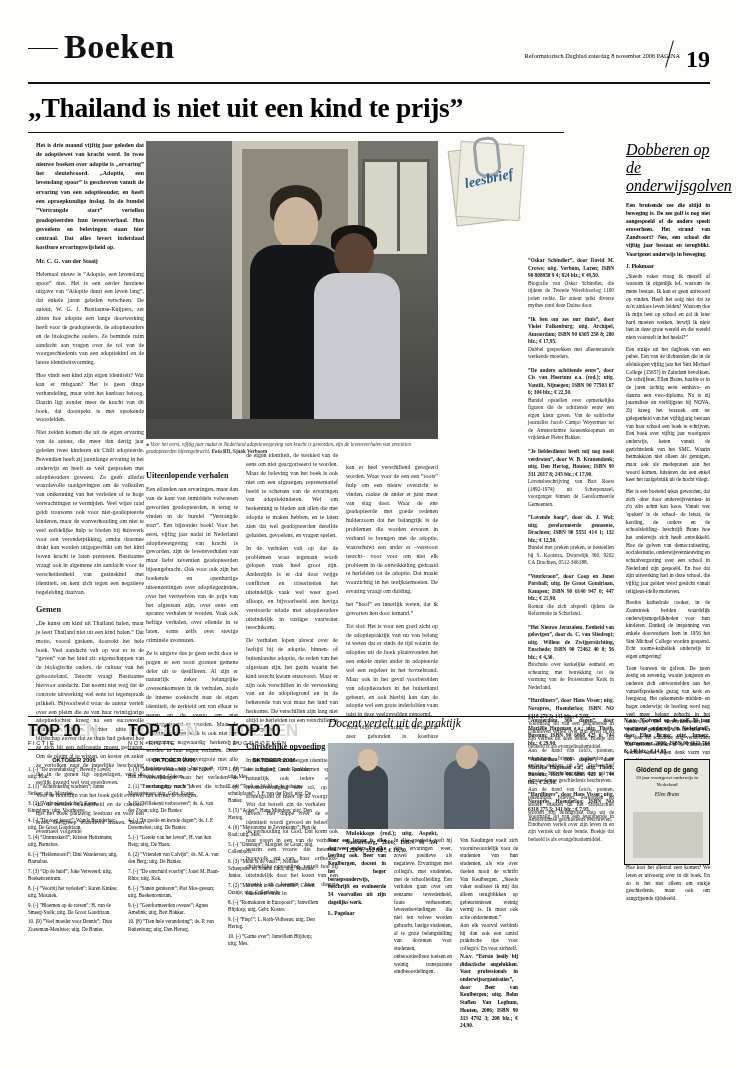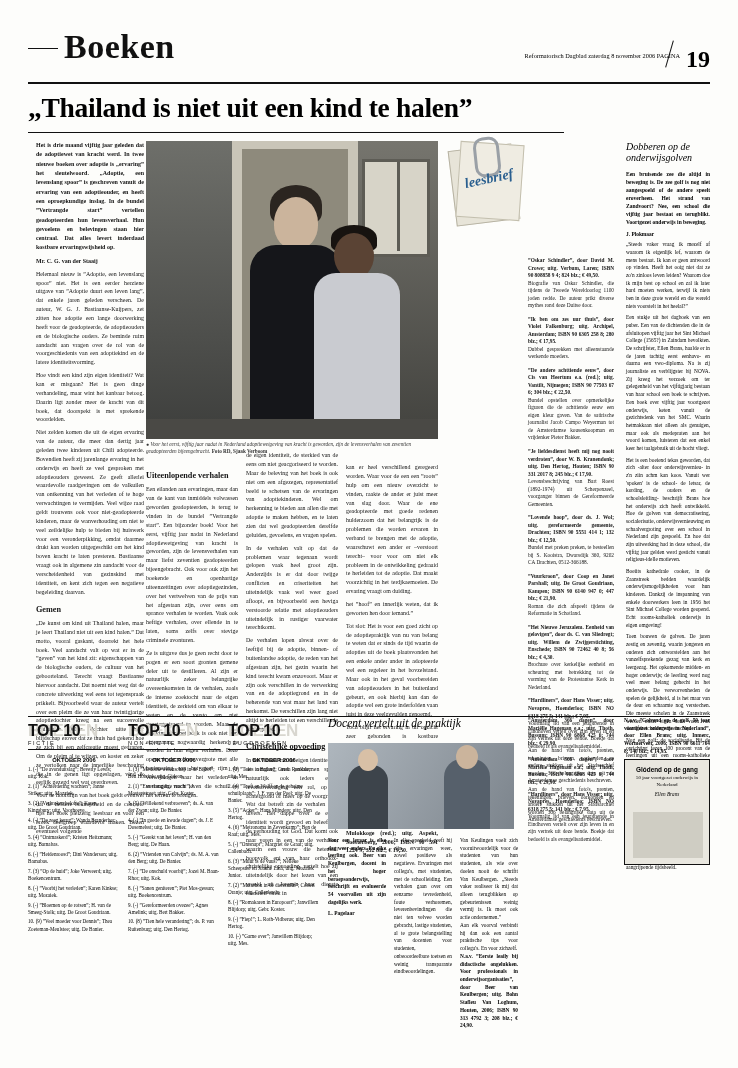--- a/index.html
+++ b/index.html
@@ -47,21 +47,21 @@
   .photocap{position:absolute;left:118px;top:300px;width:292px;font-size:5.2px;line-height:1.4;font-style:italic;color:#333;}
 
   
   .rail{position:absolute;right:0;top:0;width:86px;}
   .rail .t{font-size:5.3px;line-height:1.42;color:#141414;text-align:justify;}
   .rail .bold{font-weight:bold;}
   .rail .blk{margin-bottom:6px;}
 
   
   .farcol{position:absolute;right:0;top:0;width:84px;}
-  .farhead{font-style:italic;font-size:10px;line-height:1.12;font-weight:normal;margin-bottom:6px;}
+  .farhead{font-style:italic;font-size:16px;line-height:1.12;font-weight:normal;margin-bottom:6px;text-decoration:underline;}
   .farlead{font-weight:bold;font-size:5.5px;line-height:1.48;text-align:justify;}
   .farbyline{font-weight:bold;font-size:5.4px;margin:5px 0 4px;}
   .fartext{font-size:5.3px;line-height:1.45;text-align:justify;}
   .fartext p{margin:0 0 4px;}
 
   
   .clip{position:absolute;left:416px;top:-4px;width:84px;height:92px;}
   .clip .paper{position:absolute;left:8px;top:10px;width:62px;height:74px;background:#e7e4d8;border:1px solid #b6b2a2;transform:rotate(-7deg);}
   .clip .paper2{position:absolute;left:14px;top:6px;width:62px;height:74px;background:#efece2;border:1px solid #c3bfae;transform:rotate(4deg);}
   .clip .clipshape{position:absolute;left:30px;top:0px;width:20px;height:34px;border:3px solid #9aa0a6;border-radius:10px;transform:rotate(-6deg);}
@@ -101,21 +101,21 @@
     <div class="slash"></div>
     <div class="pagenum">19</div>
     <div class="metarow">
       <span class="paper">Reformatorisch Dagblad</span>
       <span class="date">zaterdag 8 november 2006</span>
       <span class="date">PAGINA</span>
     </div>
   </div>
 
   <div class="headzone" style="width:536px;">
-    <div class="headline">„Thailand is niet uit een kind te halen”</div>
+    <div class="headline">„Thailand is niet uit een kind te prijs”</div>
     <div class="headrule"></div>
   </div>
 
   <div class="body-area" style="height:660px;">
 
     <div class="col" style="left:8px;width:108px;">
       <p class="lead">Het is drie maand vijftig jaar geleden dat de adoptiewet van kracht werd. In twee nieuwe boeken over adoptie is „ervaring” het sleutelwoord. „Adoptie, een levenslang spoor” is geschreven vanuit de ervaring van een adoptieouder, en heeft een oproepkundige inslag. In de bundel ”Vertrangde start” vertellen geadopteerden hun levensverhaal. Hun gevoelens en belevingen staan hier centraal. Dat alles levert inderdaad kostbare ervaringswijsheid op.</p>
       <p class="byline">Mr. C. G. van der Staaij</p>
       <p>Helemaal nieuw is ”Adoptie, een levenslang spoor” niet. Het is een eerder herziene uitgave van ”Adoptie duurt een leven lang”, dat enkele jaren geleden verscheen. De auteur, W. G. J. Bastiaanse-Kuijpers, zet zitten hoe adoptie een lange doorwerking heeft voor de geadopteerde, de adoptieouders en de biologische ouders. Ze beminde ruim aandacht aan vragen over de rol van de voorgeschiedenis van een adoptiekind en de latere identiteitsvorming.</p>
       <p>Hoe vindt een kind zijn eigen identiteit? Wat kan er misgaan? Het is geen dinge verhandeling, maar wint het kanbaar betoog. Daarin ligt zonder meer de kracht van dit boek, dat doorspekt is met sprekende woordelden.</p>

